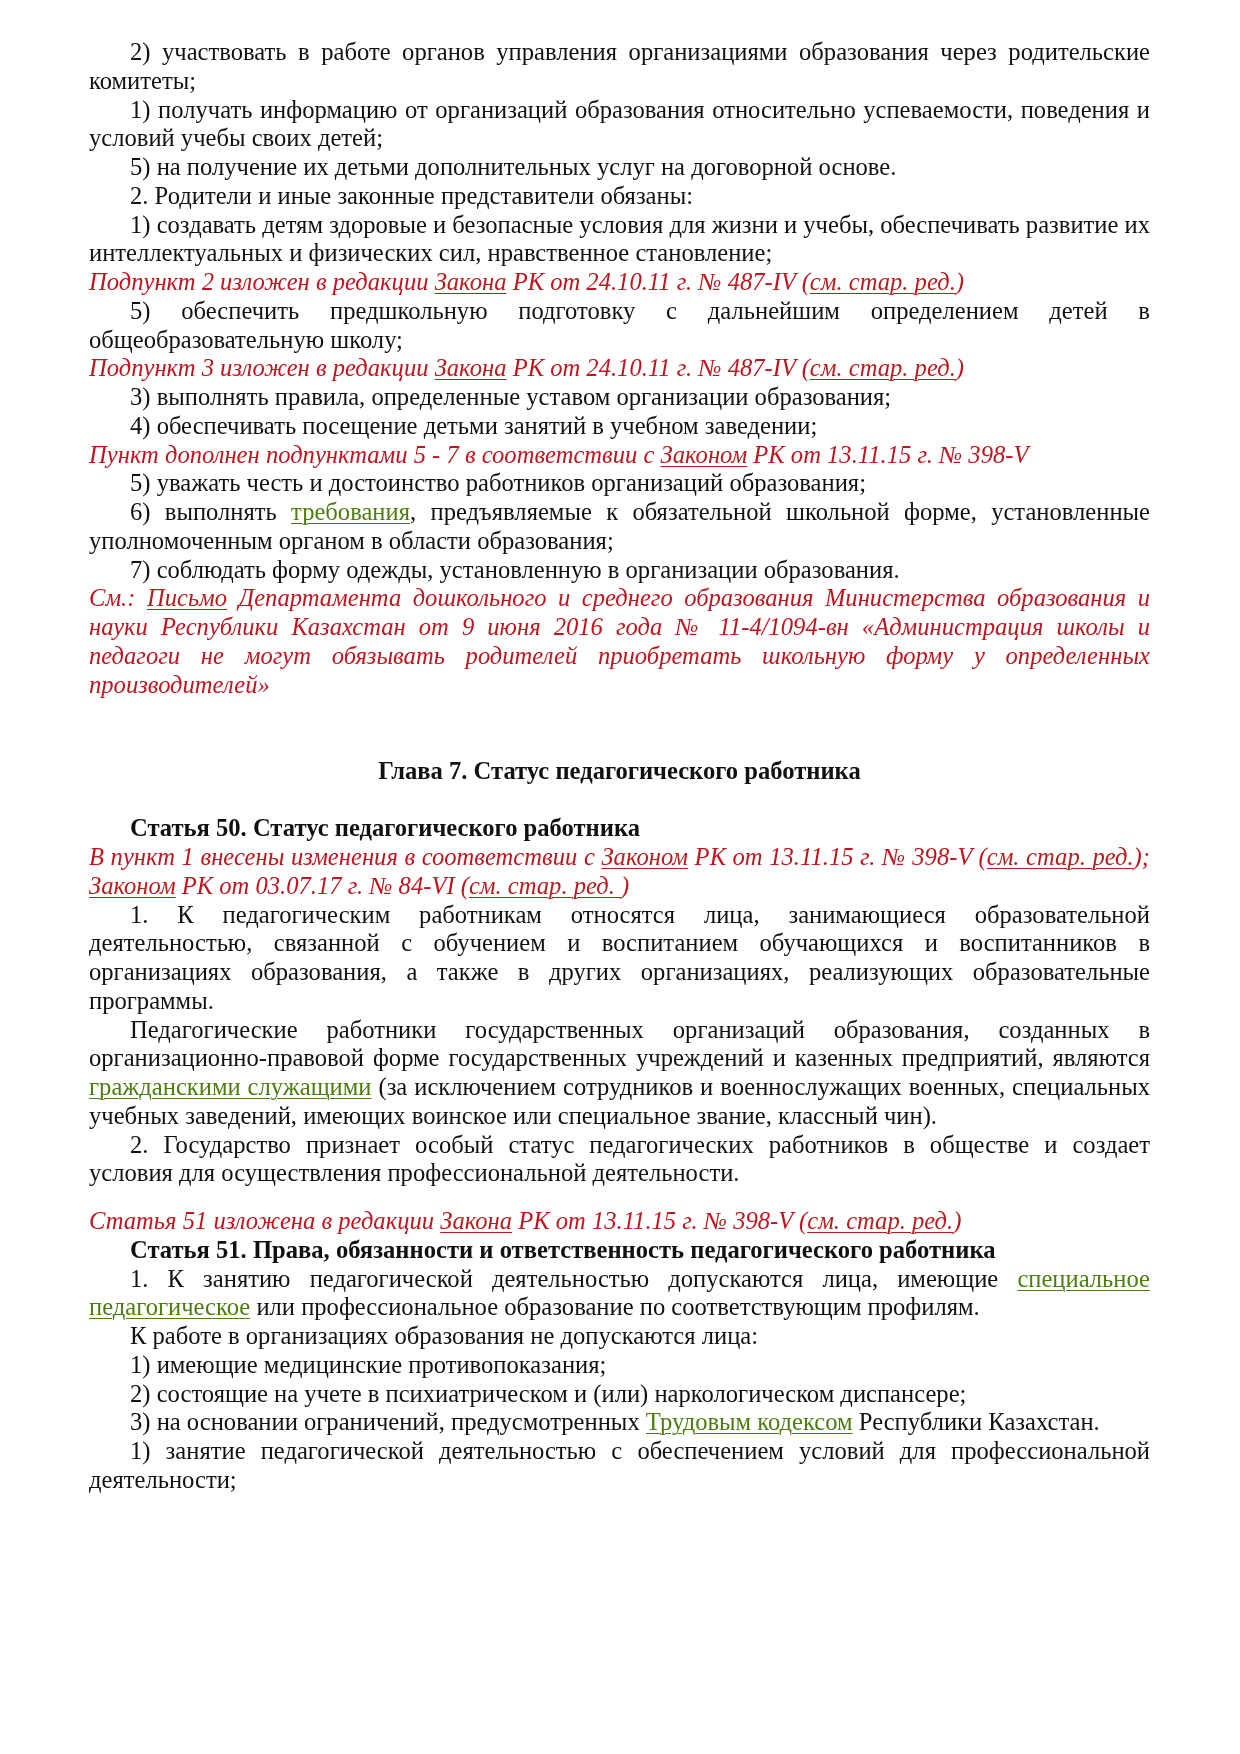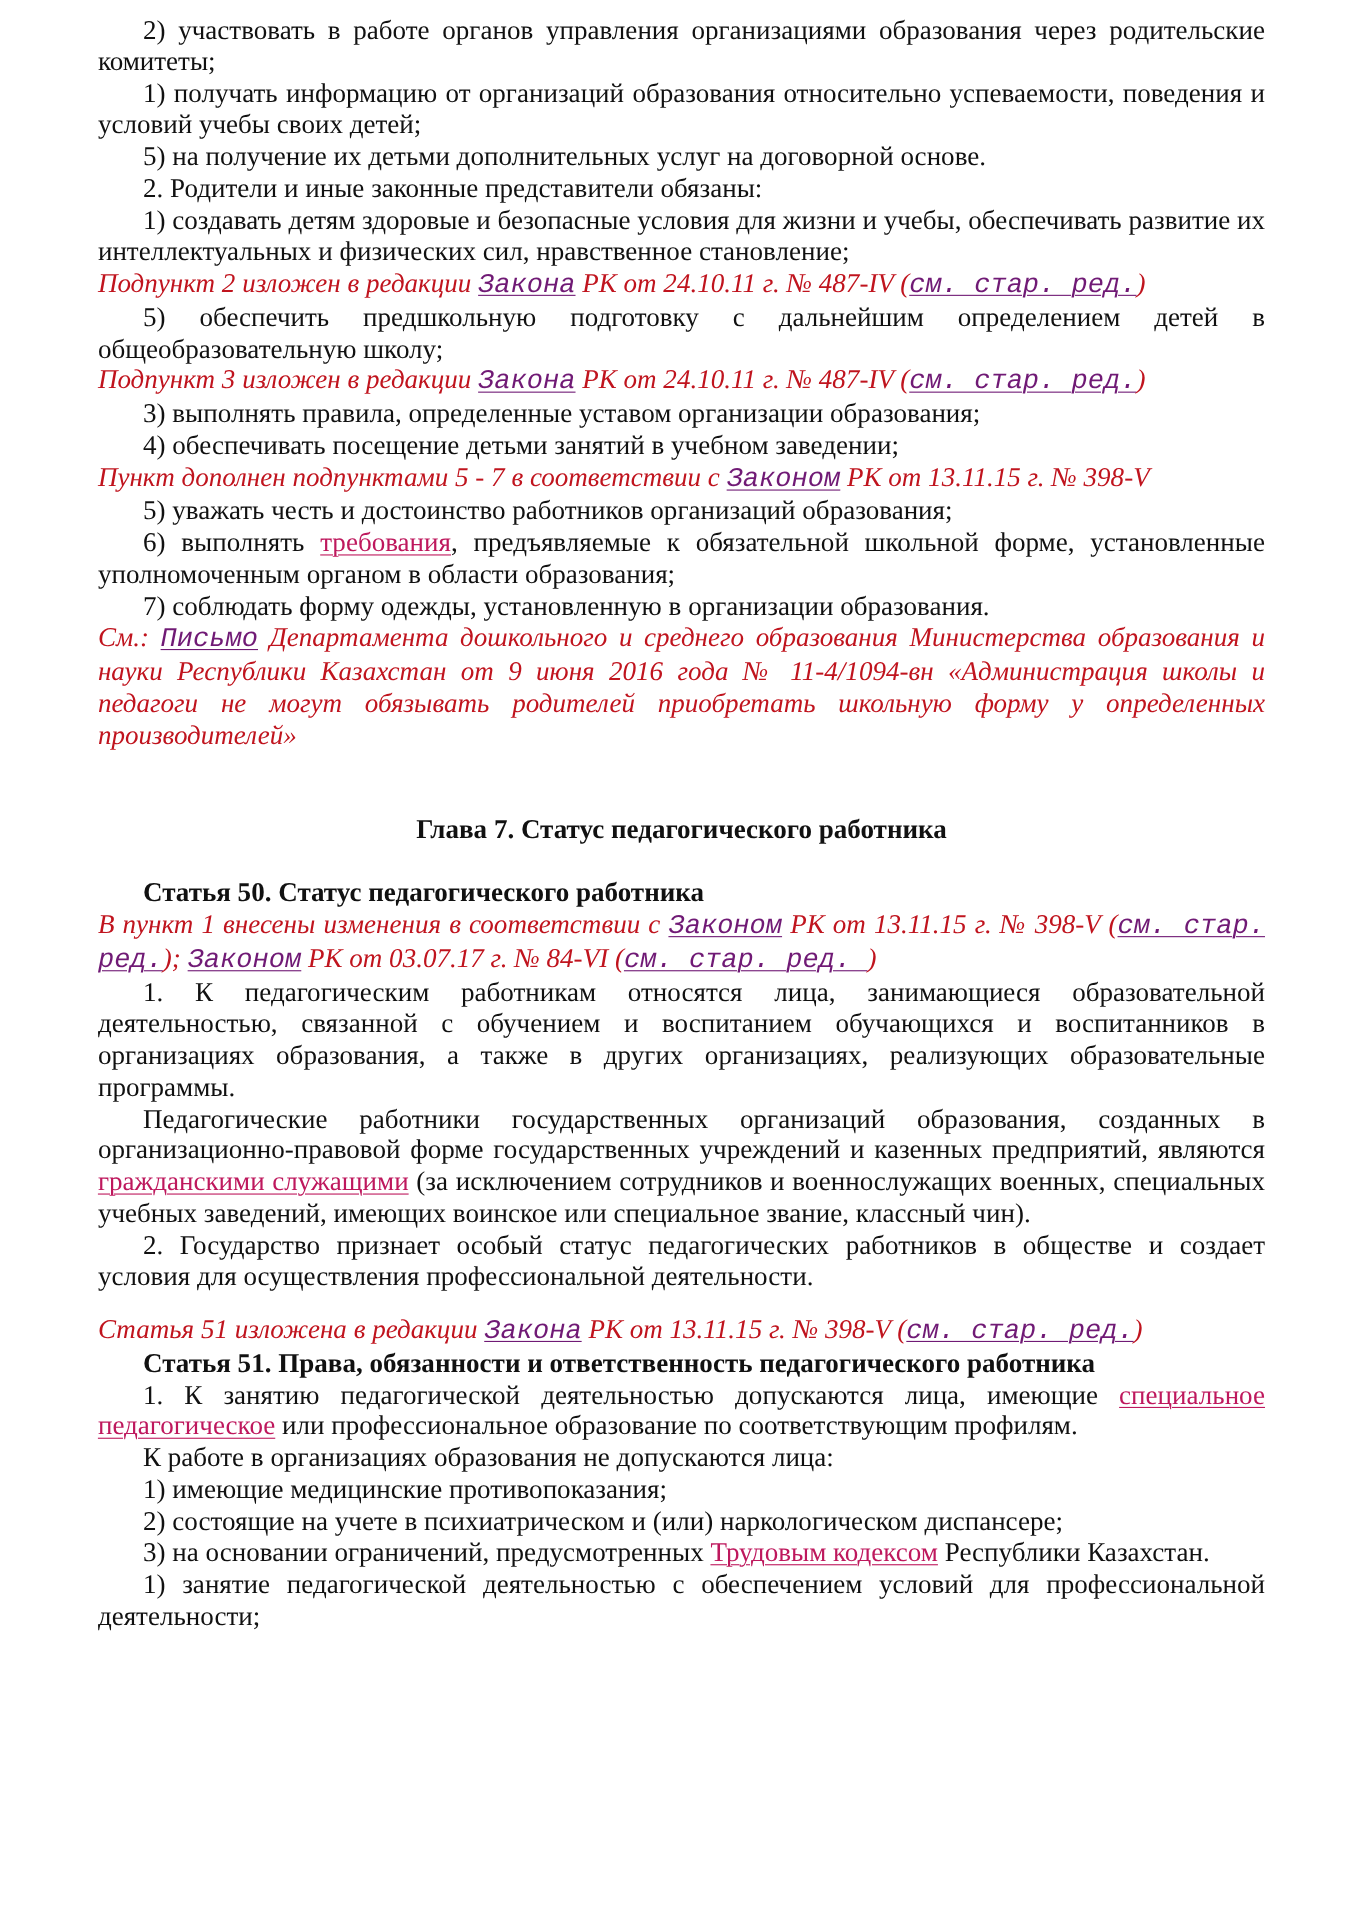--- a/index.html
+++ b/index.html
@@ -1,35 +1,35 @@
 <!DOCTYPE html>
 <html><head>
 <meta charset="utf-8">
 <style>
   html, body { margin: 0; padding: 0; background: #ffffff; }
   body { width: 1240px; height: 1754px; position: relative; overflow: hidden; }
   .page {
     position: absolute;
     left: 89px;
-    top: 14px;
+    top: 38px;
     width: 1061px;
     font-family: "Liberation Serif", "DejaVu Serif", serif;
     font-size: 24.6px;
     line-height: 28.75px;
     color: #111111;
   }
   .p { margin: 0; text-align: justify; text-align-last: left; }
   .p.indent { text-indent: 41px; }
   .p.center { text-align: right; text-align-last: center; }
   .p.bold { font-weight: bold; }
   .p.note { font-style: italic; color: #c0141e; }
   .spacer { height: 28.75px; }
   .spacer.small { height: 19px; }
-  .link { color: #be185d; text-decoration: underline; text-decoration-thickness: 1px; text-underline-offset: 3px; cursor: pointer; }
-  .note .link { color: #701a75; font-family: Liberation Mono, monospace; }
+  .link { color: #4d7c0f; text-decoration: underline; text-decoration-thickness: 1px; text-underline-offset: 3px; cursor: pointer; }
+  .note .link { color: #b91c1c; }
 </style>
 </head>
 <body>
 
 <div class="page" id="page">
     <p class="p indent"><span>2) участвовать в работе органов управления организациями образования через родительские комитеты;</span></p>
     <p class="p indent"><span>1) получать информацию от организаций образования относительно успеваемости, поведения и условий учебы своих детей;</span></p>
     <p class="p indent"><span>5) на получение их детьми дополнительных услуг на договорной основе.</span></p>
     <p class="p indent"><span>2. Родители и иные законные представители обязаны:</span></p>
     <p class="p indent"><span>1) создавать детям здоровые и безопасные условия для жизни и учебы, обеспечивать развитие их интеллектуальных и физических сил, нравственное становление;</span></p>

